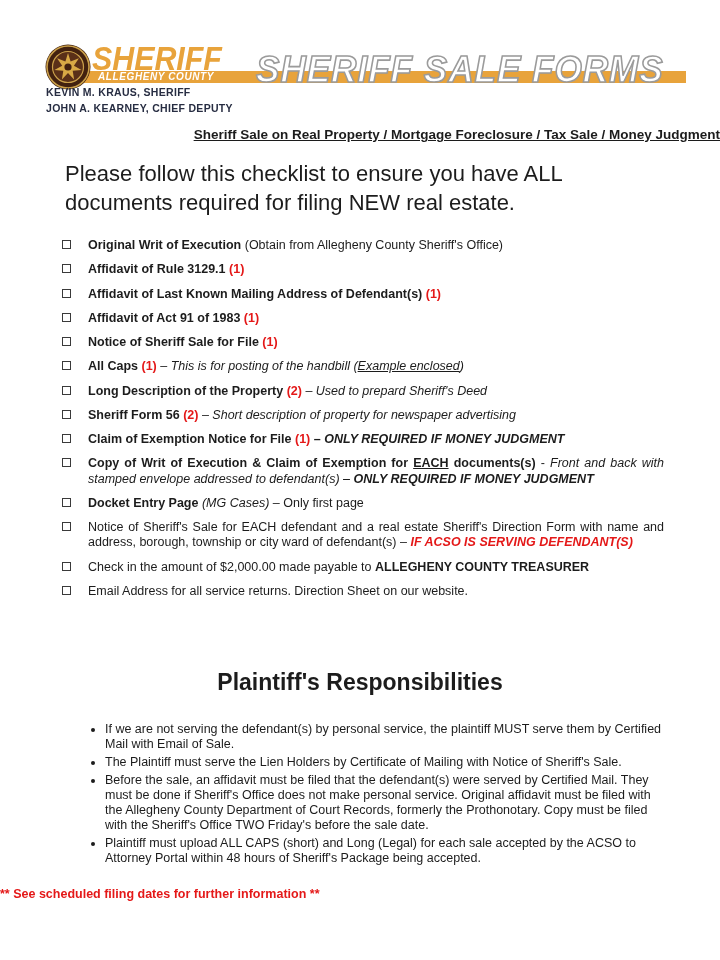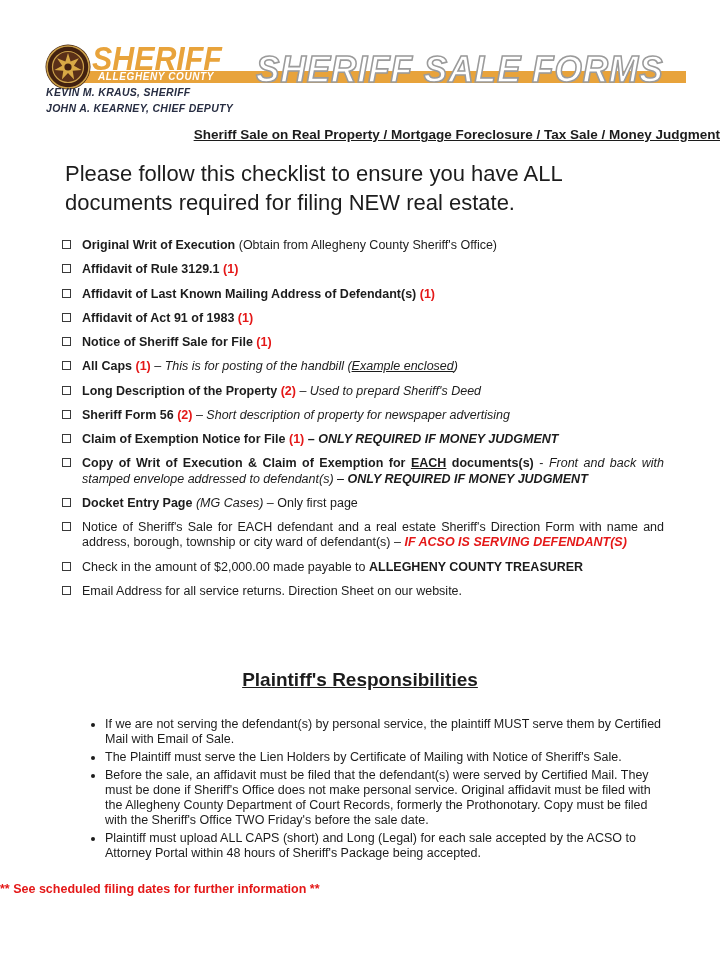--- a/index.html
+++ b/index.html
@@ -46,39 +46,39 @@
   .banner{
     position:absolute;left:256px;top:49px;z-index:2;
     font-size:37px;font-weight:bold;font-style:italic;
     color:#fff;letter-spacing:1px;white-space:nowrap;
     -webkit-text-stroke:1.6px #9b9b9b;
     text-shadow:0 0 1px #9b9b9b;
     transform:scaleX(.95);transform-origin:left top;
   }
   .names{
     position:absolute;left:46px;top:85px;z-index:3;
-    font-size:10.5px;font-weight:bold;font-style:italic;
+    font-size:10.5px;font-weight:bold;
     color:var(--navy);line-height:1.5;letter-spacing:.3px;
     white-space:nowrap;
   }
 
   
   .doc-title{
     text-align:right;margin-top:11px;
     font-size:13.5px;font-weight:bold;text-decoration:underline;
   }
   .intro{
     margin:17px auto 0;max-width:590px;
     font-size:22px;font-weight:normal;line-height:1.32;
   }
 
   
   .checklist{margin:21px 56px 0 62px;}
   .check-item{
-    display:flex;gap:11px;
+    display:flex;gap:17px;
     font-size:12.5px;line-height:1.22;
     margin-bottom:9px;color:var(--ink);justify-content:space-between;
   }
   .checkbox{
     flex:0 0 auto;width:9px;height:9px;
     border:1.5px solid #3a3a3a;margin-top:2px;background:#fff;
   }
   .item-text{flex:1;}
   .check-item.justify .item-text{text-align:justify;}
 
@@ -86,21 +86,21 @@
   .seg-rb{font-weight:bold;color:var(--red);}
   .seg-i{font-style:italic;}
   .seg-iu{font-style:italic;text-decoration:underline;}
   .seg-bi{font-weight:bold;font-style:italic;}
   .seg-bu{font-weight:bold;text-decoration:underline;}
   .seg-rbi{font-weight:bold;font-style:italic;color:var(--red);}
 
   
   .resp-title{
     text-align:center;margin-top:70px;
-    font-size:19px;font-weight:bold;text-decoration:underline;
+    font-size:23px;font-weight:bold;
   }
   .bullets{
     margin:26px 58px 0 90px;padding-left:15px;
     font-size:12.5px;line-height:1.2;list-style:disc;
   }
   .bullets li{margin-bottom:3px;}
 
   
   .footnote{
     text-align:left;margin-top:21px;

